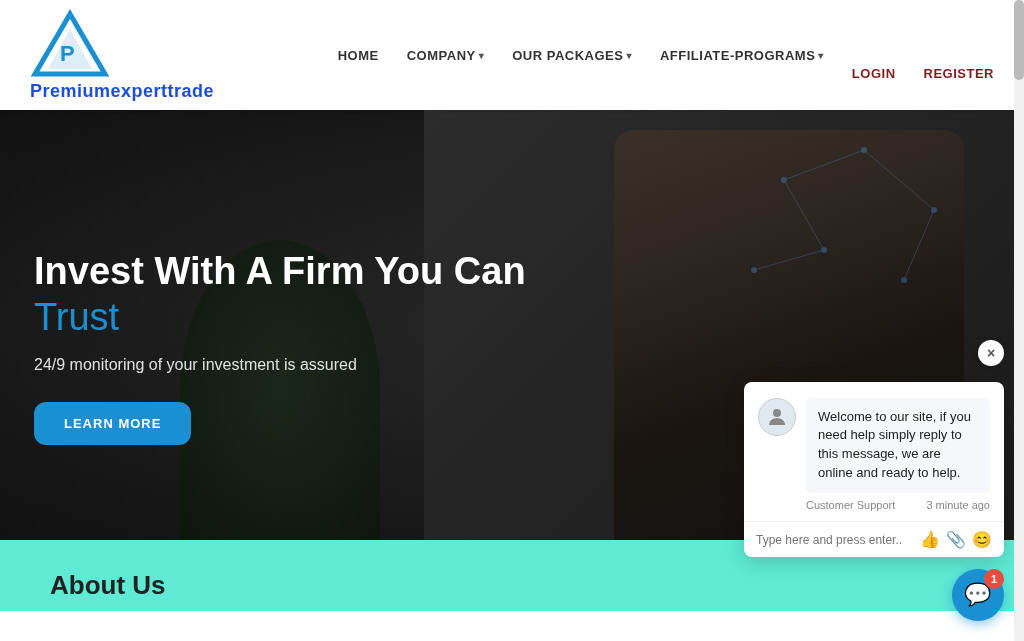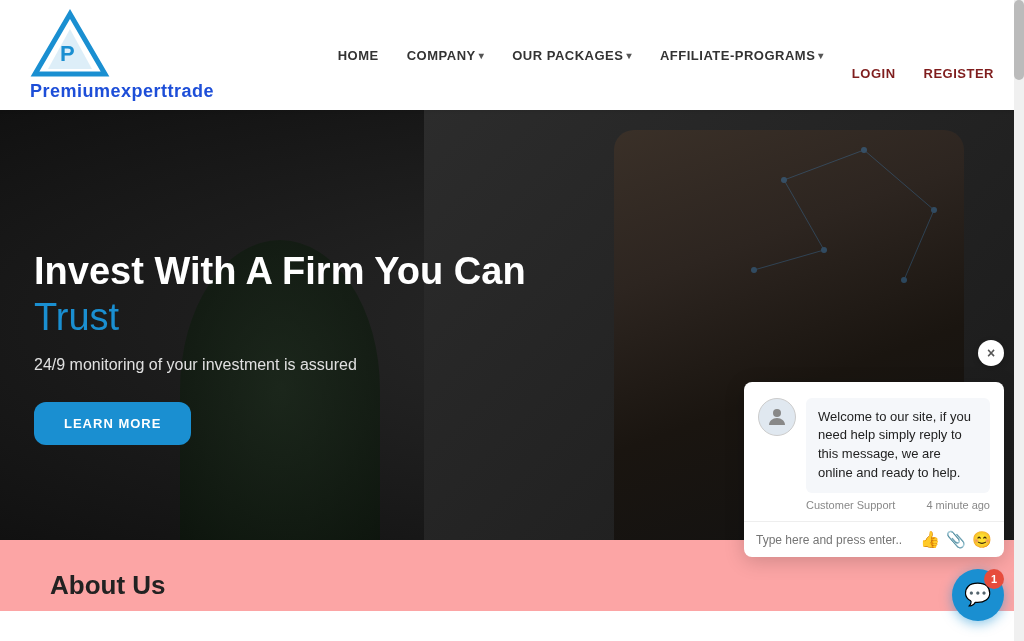--- a/index.html
+++ b/index.html
@@ -144,21 +144,21 @@
       font-size: 13px;
       font-weight: 700;
       text-transform: uppercase;
       letter-spacing: 1px;
       cursor: pointer;
       border-radius: 12px;
     }
 
     
     .about-section {
-      background: #fca5a5;
+      background: #5eead4;
       padding: 30px 50px 10px;
     }
     .about-title {
       font-size: 26px;
       font-weight: 700;
       color: #222;
     }
 
     
     ::-webkit-scrollbar { width: 10px; }
@@ -402,21 +402,21 @@
         <div class="chat-avatar">
           <svg viewBox="0 0 24 24" fill="#888" xmlns="http://www.w3.org/2000/svg">
             <circle cx="12" cy="8" r="4"></circle>
             <path d="M4 20c0-4 3.6-7 8-7s8 3 8 7" fill="#888"></path>
           </svg>
         </div>
         <div class="chat-bubble">
           <div class="chat-bubble-text">Welcome to our site, if you need help simply reply to this message, we are online and ready to help.</div>
           <div class="chat-meta">
             <span>Customer Support</span>
-            <span>4 minute ago</span>
+            <span>3 minute ago</span>
           </div>
         </div>
       </div>
       <div class="chat-input-area">
         <input class="chat-input" type="text" placeholder="Type here and press enter.." style="">
         <div class="chat-action-icons">
           <span class="chat-action-icon">👍</span>
           <span class="chat-action-icon">📎</span>
           <span class="chat-action-icon">😊</span>
         </div>

